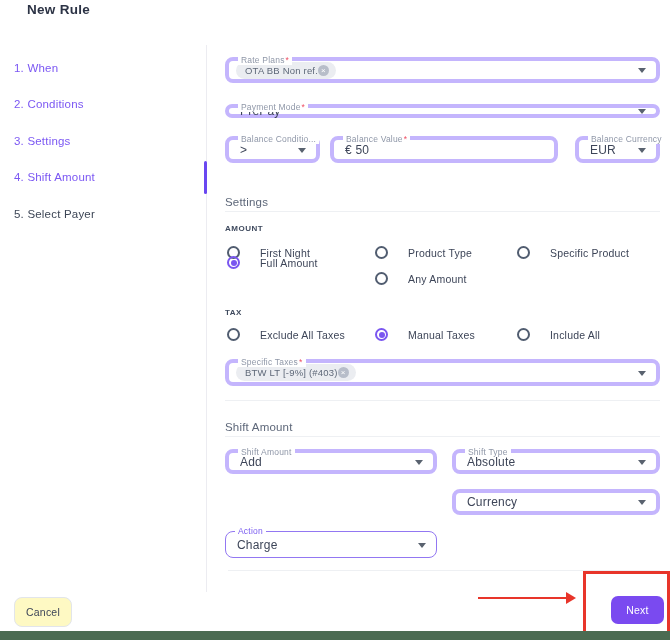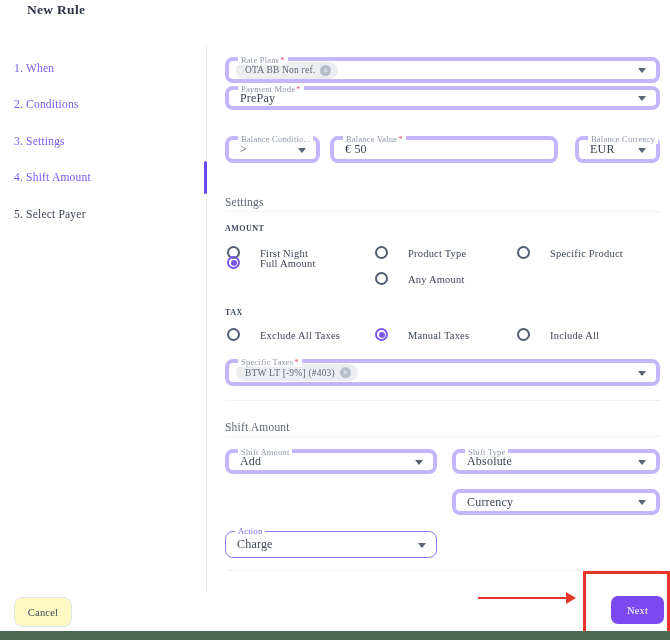--- a/index.html
+++ b/index.html
@@ -1,18 +1,18 @@
 <!DOCTYPE html>
 <html><head>
 <meta charset="utf-8">
 <style>
   html,body{margin:0;padding:0;background:#fff;}
   .page{
     position:relative;width:670px;height:640px;background:#ffffff;overflow:hidden;
-    font-family:Liberation Serif, serif;-webkit-font-smoothing:antialiased;
+    font-family:Liberation Sans, sans-serif;-webkit-font-smoothing:antialiased;
   }
   .abs{position:absolute;}
   
   .title{left:27px;top:2px;font-size:13.5px;font-weight:700;color:#2c3345;letter-spacing:.3px;}
   
   .step{left:14px;font-size:11.5px;color:#7b57f3;letter-spacing:.2px;cursor:pointer;white-space:nowrap;}
   .step.inactive{color:#3d4656;}
   .vdivider{left:206px;top:45px;width:1px;height:547px;background:#ececf1;}
   .active-bar{left:204px;top:161px;width:3px;height:33px;background:#6a47f1;border-radius:2px;}
   
@@ -27,21 +27,21 @@
   .req{color:#ef4e63;font-size:8.5px;margin-left:1px;}
   .fvalue{font-size:12px;color:#3d4558;padding-left:11px;letter-spacing:.2px;}
   .caret{
     position:absolute;right:10px;top:50%;margin-top:-2px;width:0;height:0;
     border-left:4px solid transparent;border-right:4px solid transparent;border-top:5px solid #59626f;
   }
   .field.focused{border:1.5px solid #9277f2;}
   .field.focused .flabel{color:#7a5cf0;}
   
   .chip{
-    display:inline-flex;align-items:center;gap:5px;background:#ebedf1;border-radius:11px;
+    display:inline-flex;align-items:center;background:#ebedf1;border-radius:11px;
     padding:3px 7px 3px 9px;font-size:9.5px;color:#5e6878;margin-left:7px;letter-spacing:.2px;
   }
   .chip-x{
     width:11px;height:11px;border-radius:50%;background:#b7bdc9;color:#fff;
     font-size:8px;line-height:11px;text-align:center;cursor:pointer;
   }
   
   .sec-h{font-size:11.5px;color:#5d6779;letter-spacing:.2px;}
   .hdivider{height:1px;background:#eef0f3;}
   .group-label{font-size:8px;font-weight:700;color:#3f4a5e;letter-spacing:.5px;}
@@ -89,21 +89,21 @@
 
   <div class="field" style="left:225px;top:57px;width:435px;height:26px">
     <span class="flabel"><span>Rate Plans</span><span class="req">*</span></span>
     <span class="chip">
         <span>OTA BB Non ref.</span>
         <span class="chip-x">×</span>
       </span>
     <span class="caret"></span>
   </div>
 
-  <div class="field" style="left:225px;top:86px;width:435px;height:24px">
+  <div class="field" style="left:225px;top:104px;width:435px;height:14px">
     <span class="flabel"><span>Payment Mode</span><span class="req">*</span></span>
     <span class="fvalue">PrePay</span>
     <span class="caret"></span>
   </div>
 
   <div class="field" style="left:225px;top:136px;width:95px;height:27px">
     <span class="flabel">Balance Conditio...</span>
     <span class="fvalue">&gt;</span>
     <span class="caret"></span>
   </div>

